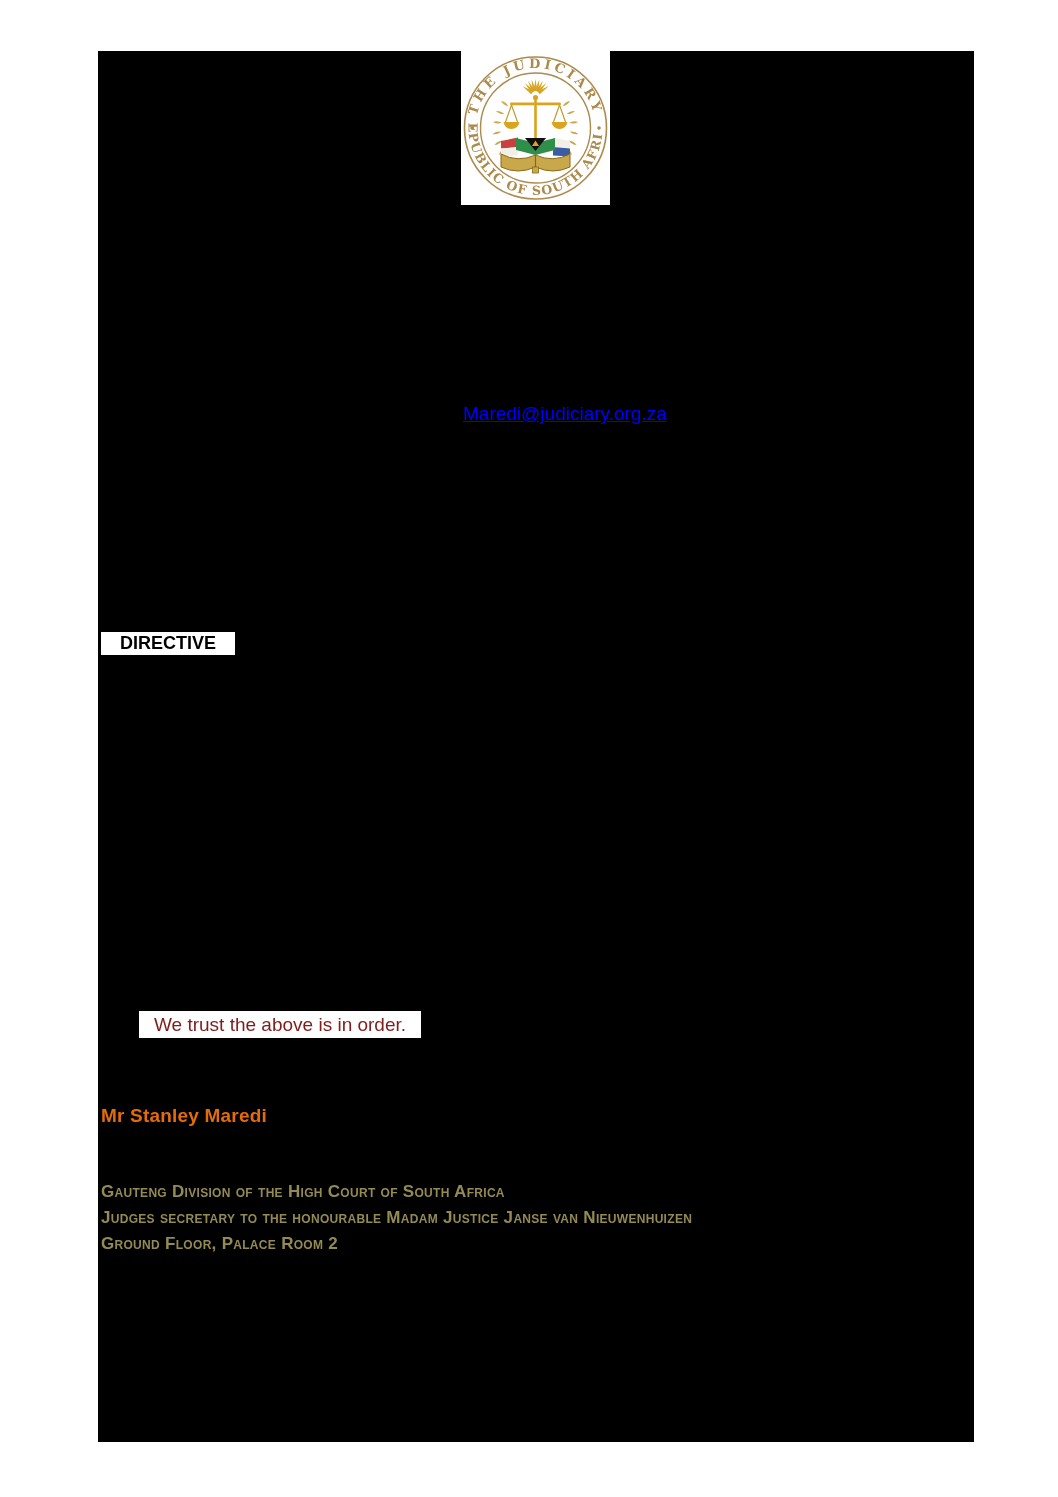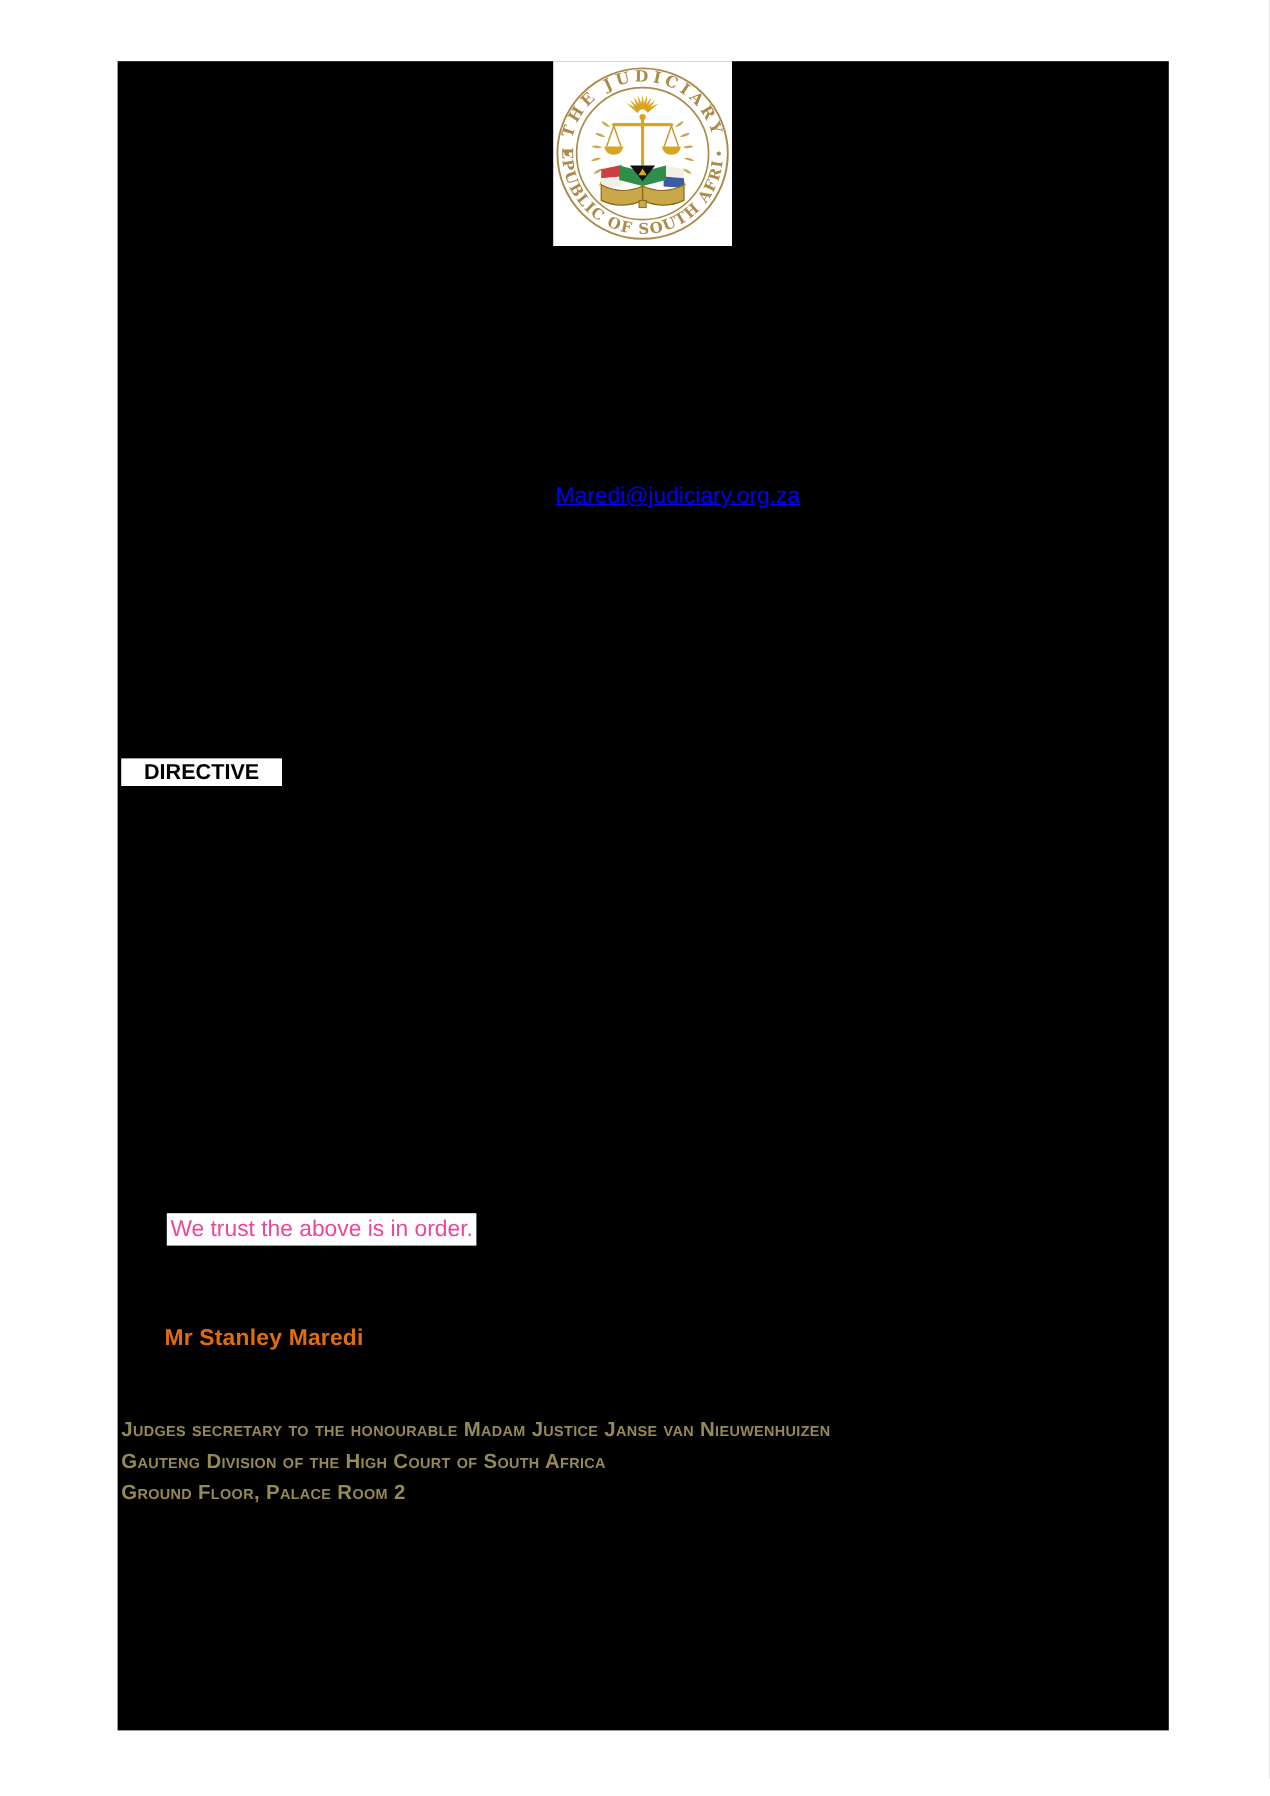--- a/index.html
+++ b/index.html
@@ -53,37 +53,36 @@
     font-size: 18px;
     line-height: 23px;
     padding: 0 19px;
     white-space: nowrap;
   }
   .closing-line {
     position: absolute;
     left: 139px;
     top: 1011px;
     background: #ffffff;
-    color: #ec4899;
+    color: #7f1d1d;
     font-size: 19px;
     line-height: 27px;
-    padding: 0 3px;
+    padding: 0 15px;
     white-space: nowrap;
   }
   .sig-name {
     position: absolute;
     left: 101px;
     top: 1104px;
     color: #E36C0A;
     font-weight: bold;
     font-size: 19px;
     line-height: 24px;
     letter-spacing: 0.2px;
     white-space: nowrap;
-    margin-left: 36px;
   }
   .sig-block {
     position: absolute;
     left: 101px;
     top: 1179px;
     color: #948A54;
     font-weight: bold;
     font-size: 17px;
     line-height: 26px;
     white-space: nowrap;
@@ -187,18 +186,18 @@
 
   <a href="#" class="email-link">Maredi@judiciary.org.za</a>
 
   <div class="directive">DIRECTIVE</div>
 
   <div class="closing-line">We trust the above is in order.</div>
 
   <div class="sig-name">Mr Stanley Maredi</div>
 
   <div class="sig-block">
+    <div class="caps-line">Gauteng Division of the High Court of South Africa</div>
     <div class="caps-line">Judges secretary to the honourable Madam Justice Janse van Nieuwenhuizen</div>
-    <div class="caps-line">Gauteng Division of the High Court of South Africa</div>
     <div class="caps-line">Ground Floor, Palace Room 2</div>
   </div>
 
 </div>
 
 </body></html>

